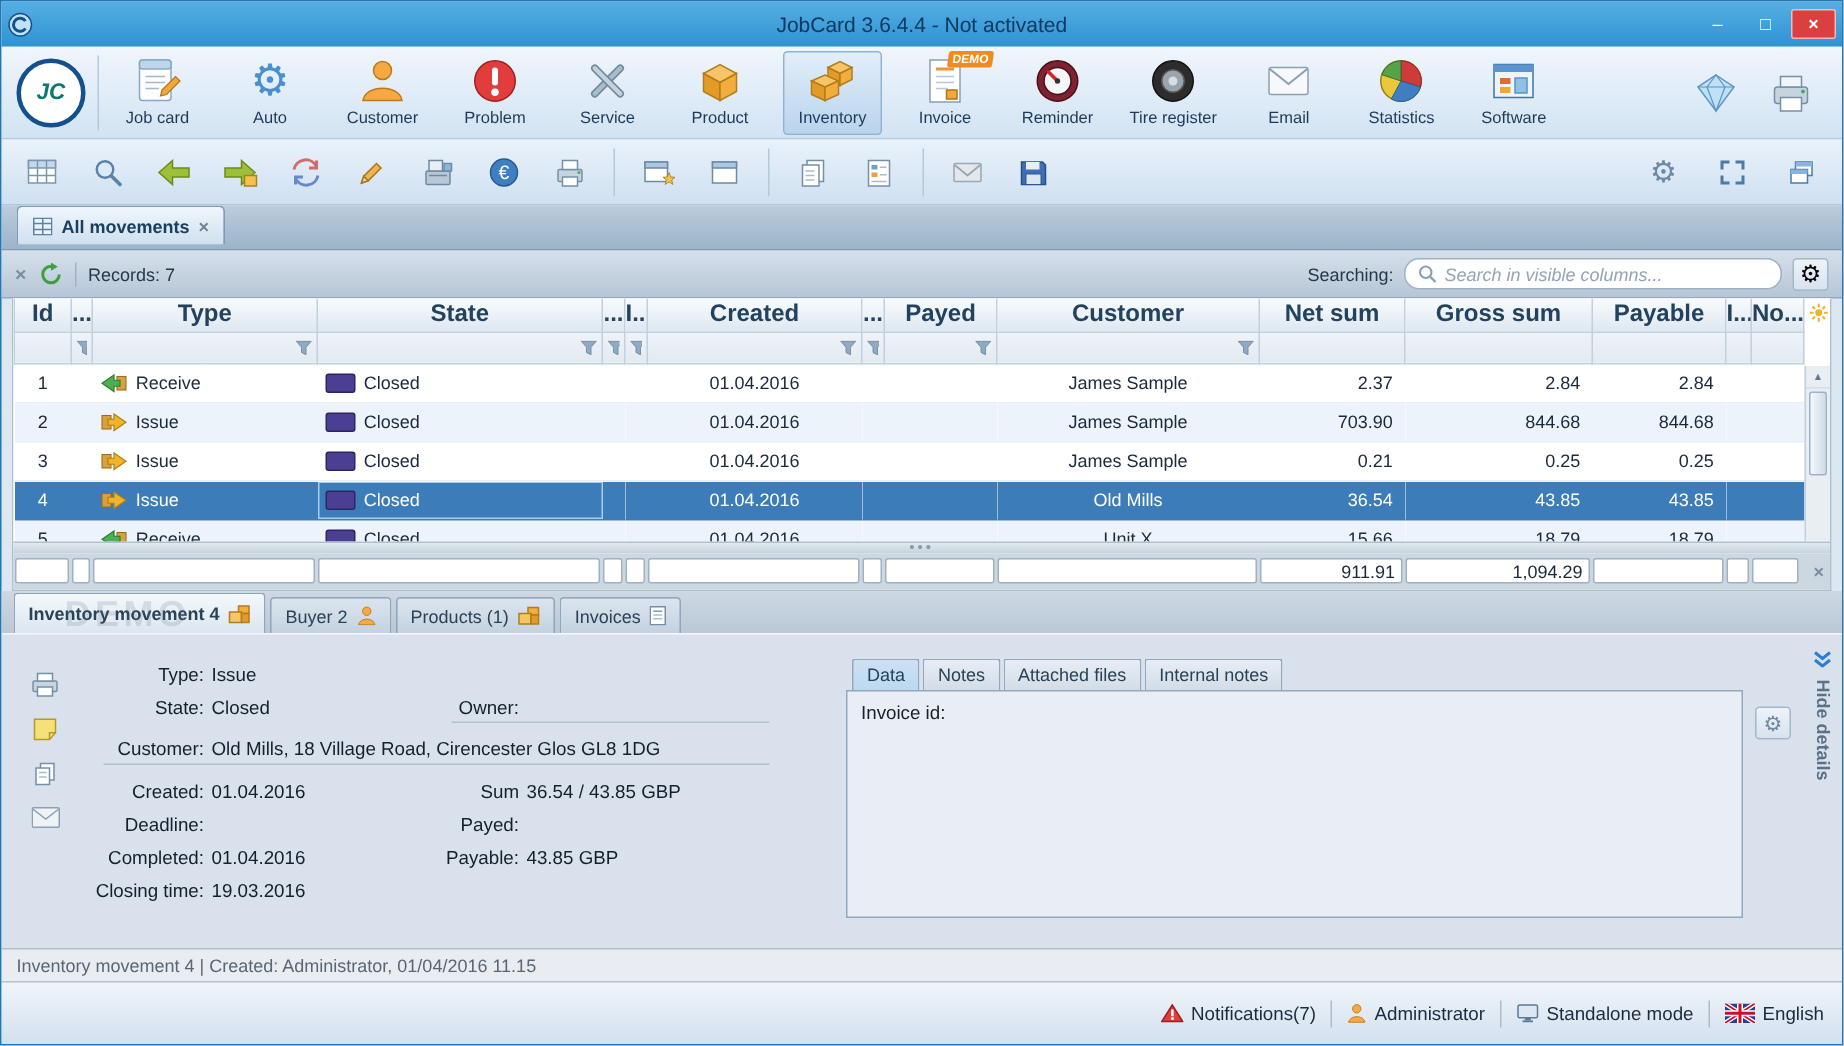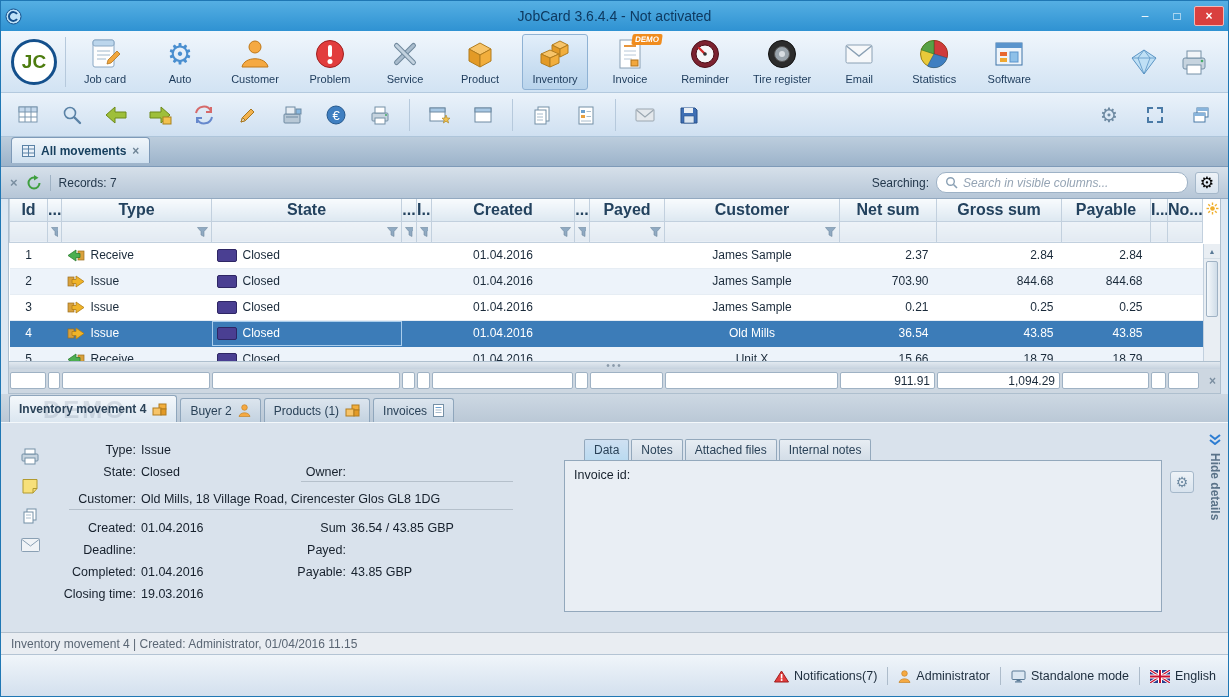--- a/index.html
+++ b/index.html
@@ -10,21 +10,21 @@
 
   
   .titlebar{height:30px;flex:0 0 30px;background:linear-gradient(#55afe3,#2f92d2);display:flex;align-items:center;position:relative;padding:0 4px}
   .apptitle{position:absolute;left:0;right:0;text-align:center;font-size:14px;color:#0e3a61}
   .winbtns{margin-left:auto;display:flex;gap:2px;z-index:2;align-items:center}
   .wbtn{width:30px;height:20px;display:flex;align-items:center;justify-content:center;font-size:12px;color:#fff;cursor:pointer}
   .wbtn.close{background:#d9403f;border:1px solid #f2b8b8;border-radius:2px;font-weight:bold}
 
   
   .toolbar1{height:62px;flex:0 0 62px;background:linear-gradient(#f0f6fc,#d2e3f3);border-bottom:1px solid #b3c9de;display:flex;align-items:center;padding:0 6px}
-  .logo{width:46px;height:46px;border-radius:50%;background:#fff;border:3px solid #14508c;display:flex;align-items:center;justify-content:center;font-size:19px;font-weight:bold;color:#4d7c0f;margin:0 8px 0 4px}
+  .logo{width:46px;height:46px;border-radius:50%;background:#fff;border:3px solid #14508c;display:flex;align-items:center;justify-content:center;font-size:15px;font-weight:bold;font-style:italic;color:#0f766e;margin:0 8px 0 4px}
   .vsep1{width:1px;height:50px;background:#b6c9dc;margin-right:6px}
   .t1item{position:relative;display:flex;flex-direction:column;align-items:center;justify-content:center;min-width:66px;height:56px;padding:2px 5px;margin-right:9px;border:1px solid transparent;border-radius:3px;cursor:pointer}
   .t1item.active{background:linear-gradient(#e2eefa,#b9d4ec);border-color:#8fb2d4}
   .t1item .lbl{font-size:11px;color:#1c3a5a;margin-top:3px;white-space:nowrap}
   .t1item .badge{position:absolute;top:-1px;right:0;background:#f08c1e;color:#fff;font-size:8px;font-weight:bold;padding:1px 3px;border-radius:2px;transform:skewX(-8deg)}
   .glyph-gear{color:#4a8fd0;font-size:29px;line-height:32px}
   .t1right{margin-left:auto;display:flex;gap:14px;padding-right:10px}
   .t1iconbtn{width:36px;height:36px;display:flex;align-items:center;justify-content:center;cursor:pointer}
 
   
@@ -90,33 +90,33 @@
   .fields{width:505px;flex:0 0 505px;padding-top:4px;font-size:12.5px;color:#16202c}
   .frow{display:flex;align-items:flex-end;height:22px}
   .fl{width:88px;text-align:right;padding-right:5px;flex:0 0 88px}
   .fv{width:152px;flex:0 0 152px}
   .fv.wide{flex:1;width:auto}
   .fl2{width:58px;text-align:right;padding-right:5px;flex:0 0 58px}
   .fv2{flex:1}
   .line-right{border-top:1px solid #b5c0cb;margin:2px 0 2px 248px;width:212px}
   .line-full{border-top:1px solid #b5c0cb;margin:3px 0 3px 16px;width:444px}
   .rpanel{flex:1;position:relative;margin-left:6px;padding:8px 40px 0 0}
-  .rtabs{display:flex;gap:2px;margin-left:20px}
+  .rtabs{display:flex;gap:2px;margin-left:4px}
   .rtab{font-size:12px;padding:3px 9px;background:linear-gradient(#e7edf3,#d3dde7);border:1px solid #93a8bc;border-bottom:none;border-radius:2px 2px 0 0;color:#2a4258;cursor:pointer;white-space:nowrap}
   .rtab.active{background:linear-gradient(#cfe0f2,#badaf0)}
   .ibox{height:152px;border:1px solid #93a8bc;background:#e9eef4;padding:7px 9px;font-size:12.5px;color:#16202c}
   .gearbtn{position:absolute;right:8px;top:40px;width:24px;height:22px;border:1px solid #a5b8ca;border-radius:3px;background:linear-gradient(#eef3f8,#d8e3ee);display:flex;align-items:center;justify-content:center;cursor:pointer;font-size:14px;color:#6e8aa2}
   .hide-strip{width:26px;flex:0 0 26px;display:flex;flex-direction:column;align-items:center;padding-top:2px;gap:8px}
   .hide-chevron{cursor:pointer}
   .hide-label{writing-mode:vertical-rl;font-size:12px;font-weight:bold;color:#5a7288;white-space:nowrap}
 
   
   .statusbar{height:22px;flex:0 0 22px;background:#e9edf2;border-top:1px solid #b4c0cc;display:flex;align-items:center;padding:0 10px;font-size:12px;color:#5a6674}
   .bottombar{height:42px;flex:0 0 42px;background:linear-gradient(#f0f5fa,#d3e0ee);border-top:1px solid #b4c4d4;display:flex;align-items:center;justify-content:flex-end;padding:0 12px;gap:10px}
-  .bitem{display:flex;align-items:flex-end;gap:5px;font-size:12.5px;color:#1c2c3c;cursor:pointer}
+  .bitem{display:flex;align-items:flex-start;gap:5px;font-size:12.5px;color:#1c2c3c;cursor:pointer}
   .bsep{width:1px;height:18px;background:#adbccb}
 </style>
 </head>
 <body>
 
 <div class="window">
 
   <div class="titlebar">
     <span>
       <svg width="17" height="17">

